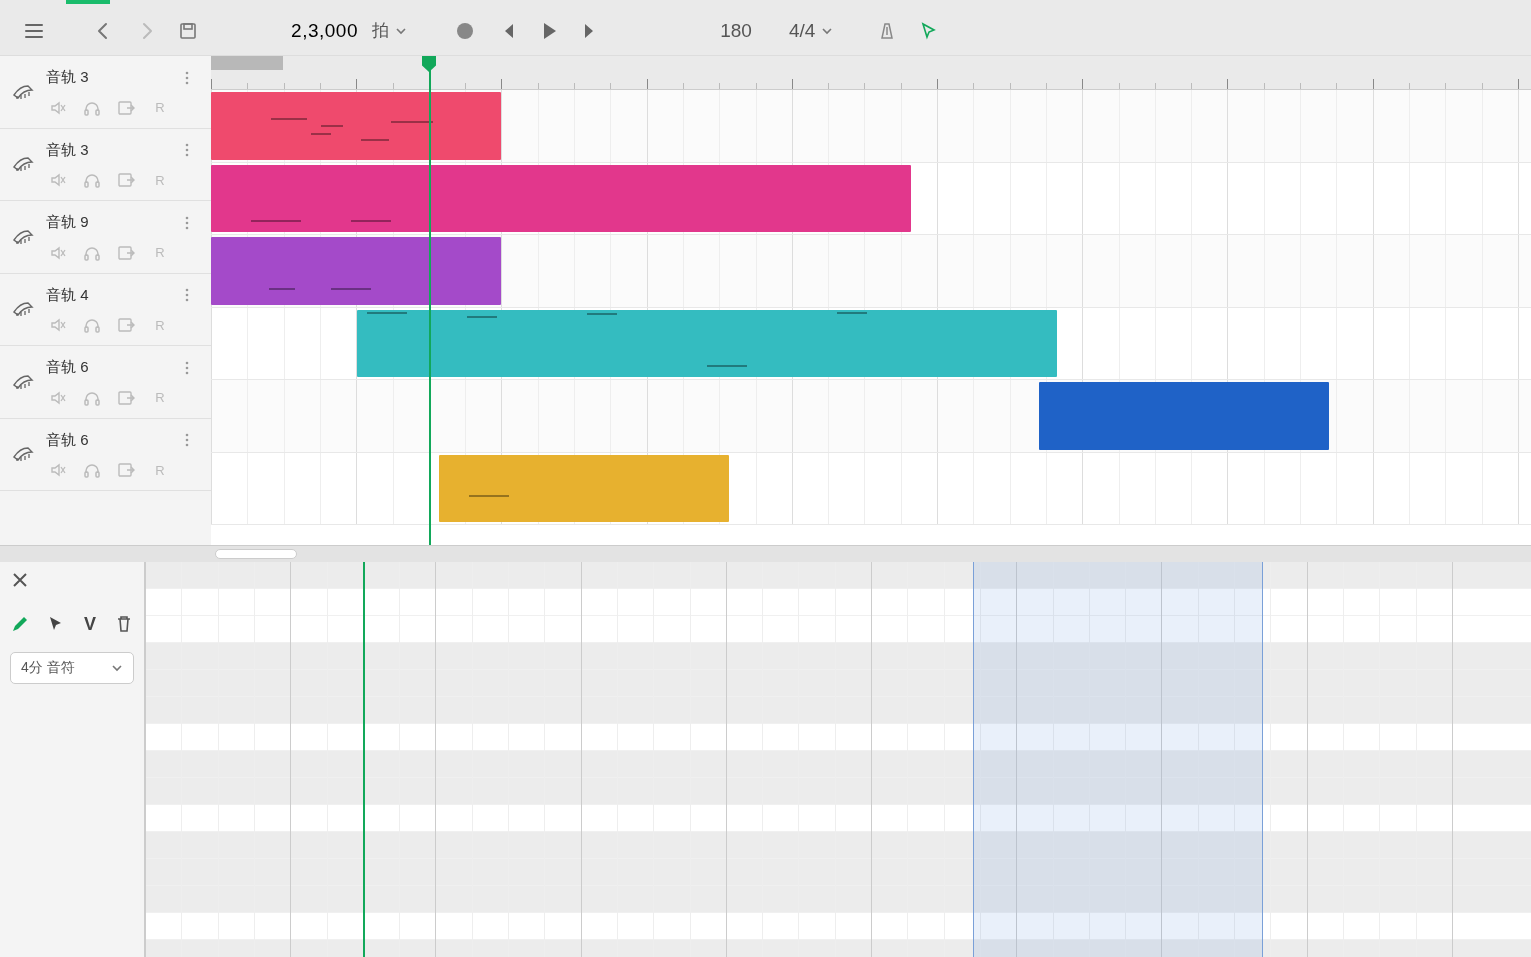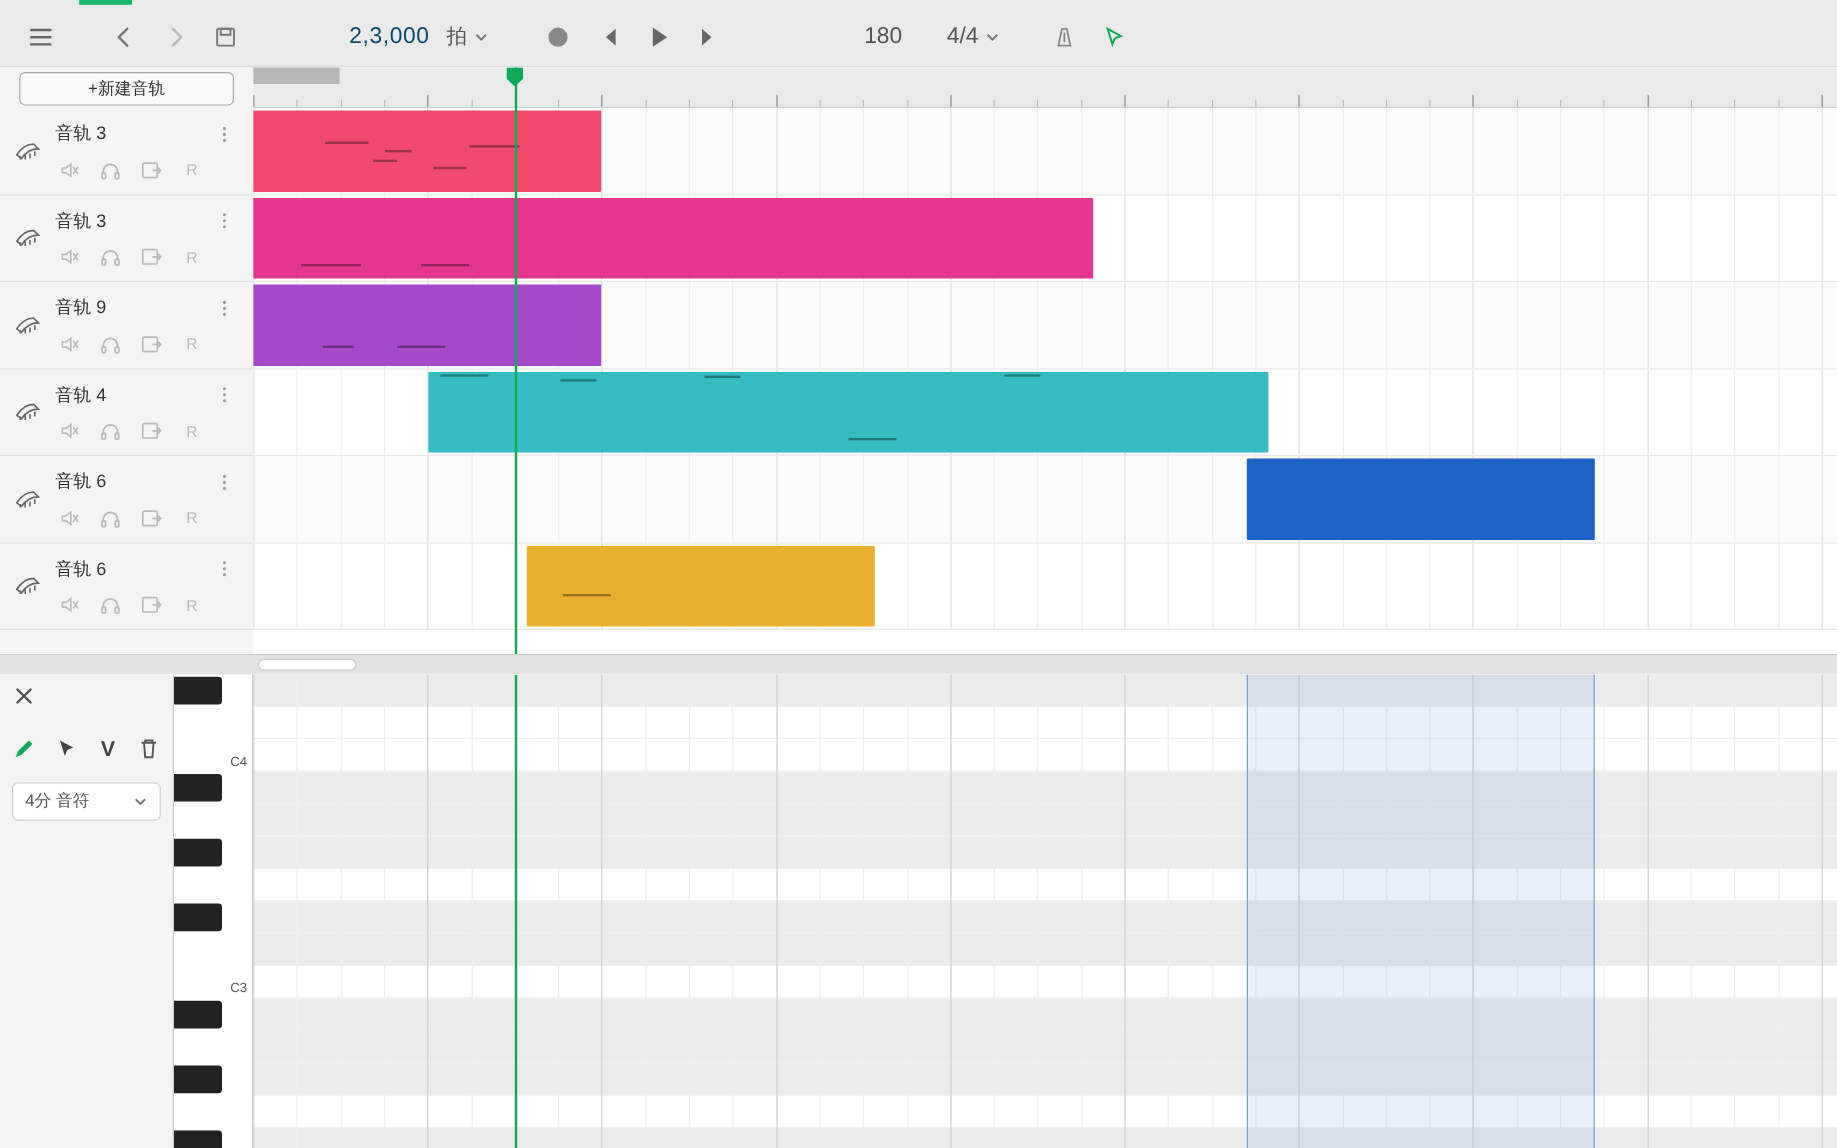--- a/index.html
+++ b/index.html
@@ -5,21 +5,21 @@
 * { margin: 0; padding: 0; box-sizing: border-box; font-family: -apple-system, BlinkMacSystemFont, "Segoe UI", sans-serif; }
 body { background: #eaeaea; width: 1531px; height: 957px; overflow: hidden; display: flex; flex-direction: column; }
 
 .top-accent { height: 6px; background: #eaeaea; position: relative; }
 .top-accent::before { content: ''; position: absolute; left: 66px; top: 0; width: 44px; height: 4px; background: #1abc6c; }
 
 
 .toolbar { height: 50px; background: #eaeaea; display: flex; align-items: center; padding: 0 16px; gap: 6px; border-bottom: 1px solid #ddd; }
 .toolbar .tbtn { width: 36px; height: 36px; display: flex; align-items: center; justify-content: center; color: #666; cursor: pointer; border-radius: 4px; }
 .toolbar .spacer { width: 22px; }
-.pos-display { font-size: 19px; color: #0c4a6e; min-width: 100px; text-align: right; letter-spacing: 0.5px; }
+.pos-display { font-size: 19px; color: #000000; min-width: 100px; text-align: right; letter-spacing: 0.5px; }
 .beat-drop { display: flex; align-items: center; gap: 6px; font-size: 17px; color: #555; padding: 0 8px; cursor: pointer; }
 .tempo-val { font-size: 19px; color: #555; min-width: 50px; text-align: center; }
 .sig-drop { display: flex; align-items: center; gap: 6px; font-size: 19px; color: #555; cursor: pointer; padding:0 6px;}
 .chev-down { width:12px; height:12px; }
 
 
 .main-area { flex: 1; display: flex; flex-direction: column; overflow:hidden; }
 .tracks-area { height: 490px; display: flex; border-bottom: 1px solid #ccc; }
 
 
@@ -155,23 +155,20 @@
   <div class="tbtn">
     <svg width="20" height="20" viewBox="0 0 20 20">
         <path d="M4 3l4 13 2-5 5-2z" fill="none" stroke="#12a85a" stroke-width="1.6"></path>
       </svg>
   </div>
 </div>
 
 <div class="main-area">
   <div class="tracks-area">
     <div class="left-panel">
-      <div class="new-track-row">
-        <button class="new-track-btn">+新建音轨</button>
-      </div>
       <div id="track-headers">
           <div class="track-header">
     <div class="track-icon-col">
       <svg width="28" height="28" viewBox="0 0 28 28">
         <path d="M4 17c4-6 8-9 14-9l4 4c-5 0-10 2-14 8z" fill="none" stroke="#666" stroke-width="1.4"></path>
         <path d="M7 18v3M11 17v4M15 16v4M19 14v4" stroke="#666" stroke-width="1.3"></path>
       </svg>
     </div>
     <div class="track-body">
       <div class="track-title-row">
@@ -774,41 +771,20 @@
             </svg>
         </div>
       </div>
       <div class="snap-select">
         <span>4分 音符</span>
         <svg class="chev-down" viewBox="0 0 12 12">
             <path d="M2 4l4 4 4-4" stroke="#777" stroke-width="1.6" fill="none"></path>
           </svg>
       </div>
     </div>
-    <div class="keys-col" id="keys-col">
-        <div class="pk-row black" style="top: 0px;"></div>
-        <div class="pk-row" style="top: 27px;"></div>
-        <div class="pk-row" style="top: 54px;">
-          <span class="pk-label">C4</span>
-        </div>
-        <div class="pk-row black" style="top: 81px;"></div>
-        <div class="pk-row" style="top: 108px;"></div>
-        <div class="pk-row black" style="top: 135px;"></div>
-        <div class="pk-row" style="top: 162px;"></div>
-        <div class="pk-row black" style="top: 189px;"></div>
-        <div class="pk-row" style="top: 216px;"></div>
-        <div class="pk-row" style="top: 243px;">
-          <span class="pk-label">C3</span>
-        </div>
-        <div class="pk-row black" style="top: 270px;"></div>
-        <div class="pk-row" style="top: 297px;"></div>
-        <div class="pk-row black" style="top: 324px;"></div>
-        <div class="pk-row" style="top: 351px;"></div>
-        <div class="pk-row black" style="top: 378px;"></div>
-      </div>
     <div class="piano-grid" id="piano-grid">
         <div class="pg-row dark" style="top: 0px;"></div>
         <div class="pg-row" style="top: 27px;"></div>
         <div class="pg-row" style="top: 54px;"></div>
         <div class="pg-row dark" style="top: 81px;"></div>
         <div class="pg-row dark" style="top: 108px;"></div>
         <div class="pg-row dark" style="top: 135px;"></div>
         <div class="pg-row" style="top: 162px;"></div>
         <div class="pg-row dark" style="top: 189px;"></div>
         <div class="pg-row dark" style="top: 216px;"></div>

